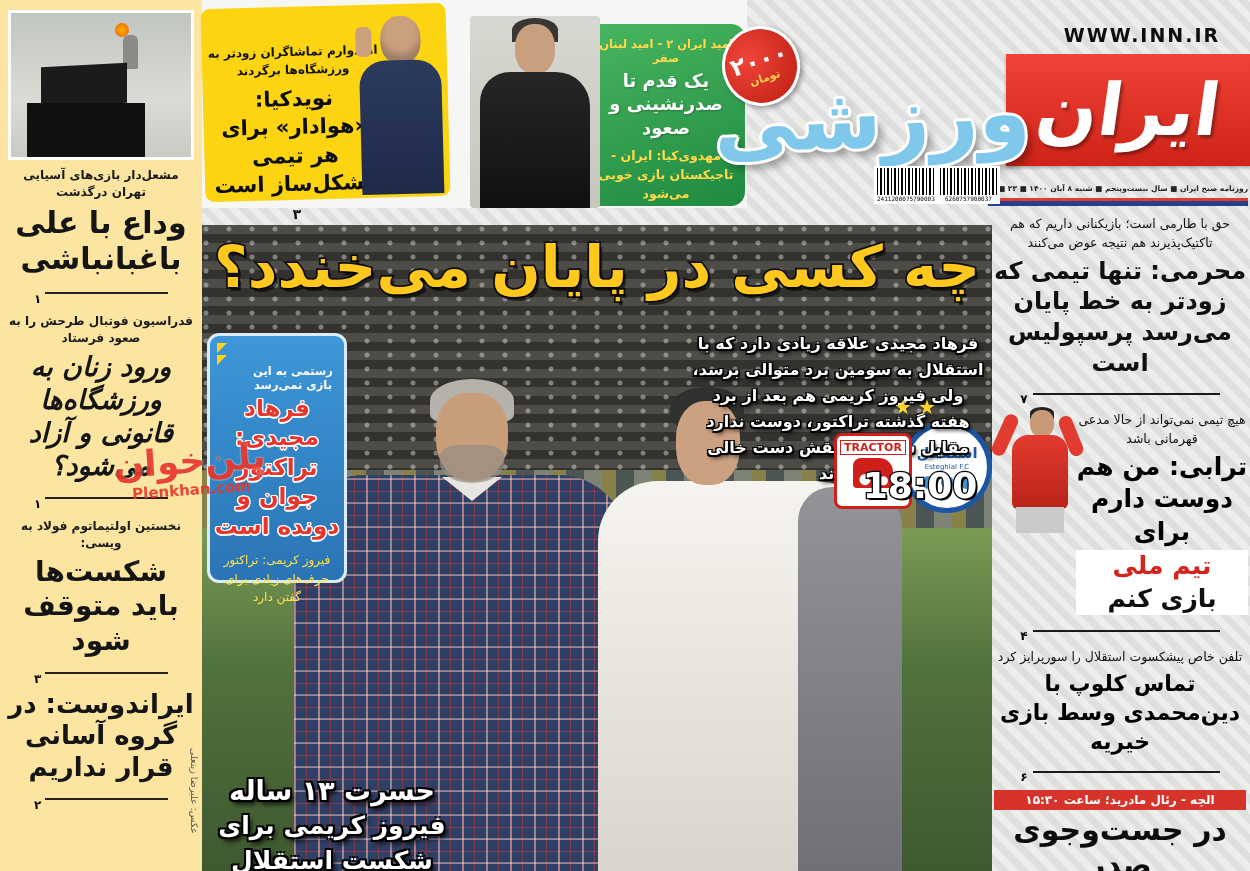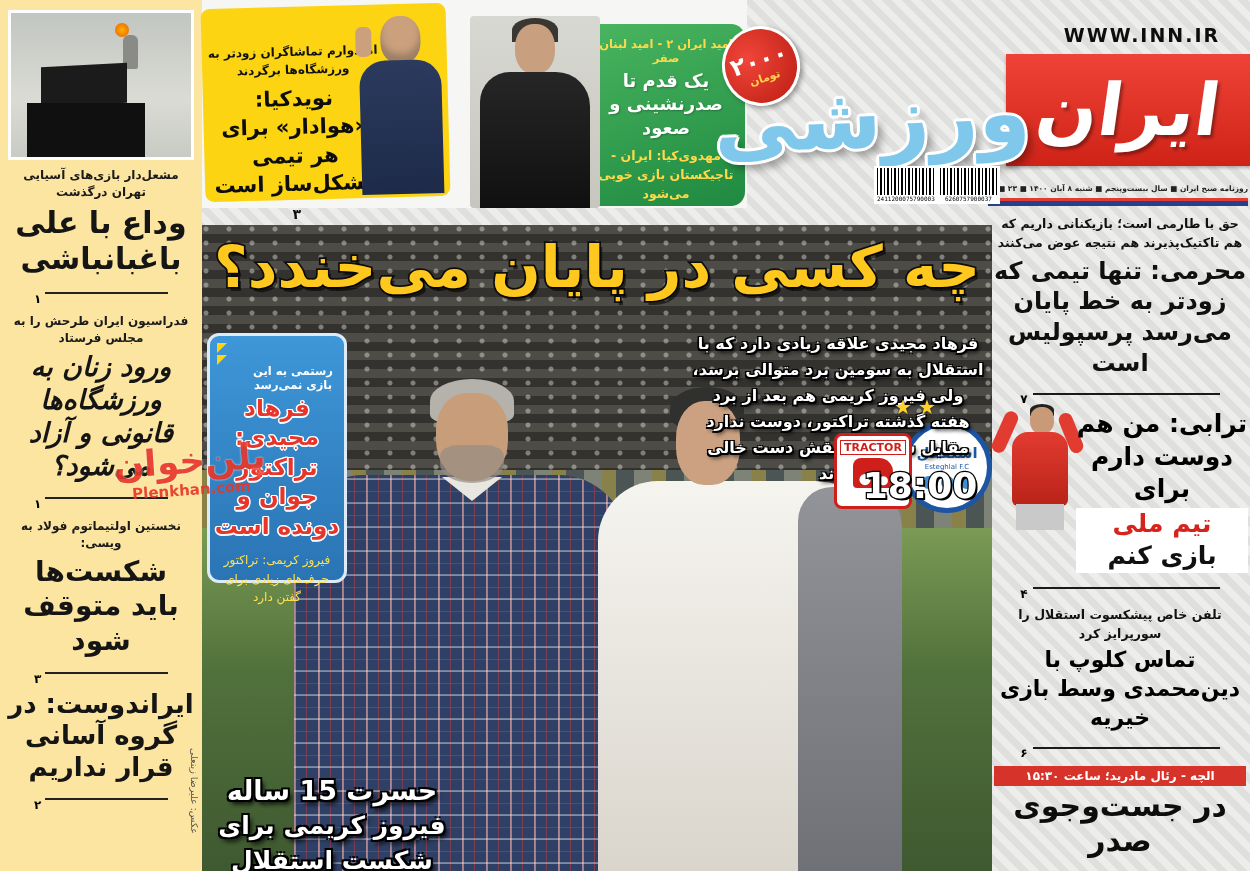--- a/index.html
+++ b/index.html
@@ -188,21 +188,21 @@
                                3px 4px 5px #000; }
   .pc-1 { font-size:27px; display:block; } .pc-2,.pc-3 { font-size:25px; display:block; }
 
   .watermark { left:114px; top:440px; z-index:9; text-align:center; transform:rotate(-4deg); opacity:.92; }
   .wm-fa { font-size:36px; font-weight:900; color:#e8372b; text-shadow:0 0 2px #fff; }
   .wm-en { font-size:15px; font-weight:700; color:#e8372b; }
 
   
   .right-col { left:992px; top:210px; width:256px; height:661px; direction:rtl;
                text-align:center; overflow:hidden; }
-  .rc-kicker { font-size:12.5px; font-weight:700; color:#111; line-height:1.5; margin-top:5px; }
+  .rc-kicker { font-size:12.5px; font-weight:400; color:#111; line-height:1.5; margin-top:5px; }
   .rc-h1 { font-size:24px; font-weight:900; color:#101010; line-height:1.28; margin-top:3px; }
   .rc-div { display:flex; align-items:center; width:78%; margin:3px auto 1px; }
   .rc-div .line { flex:1; height:2px; background:#1a1a1a; }
   .rc-div .num { font-size:12px; font-weight:700; margin-top:11px; margin-inline-start:5px; }
   .torabi-block { position:relative; min-height:146px; }
   .torabi-fig { position:absolute; left:0; top:-4px; width:92px; height:150px; z-index:1; }
   .torabi-fig div { position:absolute; }
   .tf-hair { left:38px; top:0; width:24px; height:12px; background:#222; border-radius:50% 50% 0 0; }
   .tf-head { left:38px; top:3px; width:24px; height:27px; background:#c89a78; border-radius:45%; }
   .tf-arm-l { left:6px; top:6px; width:14px; height:44px; background:#e23b30; border-radius:8px;
@@ -293,21 +293,21 @@
     <div class="side-story">
       <div class="side-kicker">مشعل‌دار بازی‌های آسیایی تهران درگذشت</div>
       <div class="side-headline sh-0">وداع با علی باغبانباشی</div>
       <div class="side-div">
         <span class="line"></span>
         <span class="num">۱</span>
       </div>
     </div>
 
     <div class="side-story">
-      <div class="side-kicker">فدراسیون ایران طرحش را به مجلس فرستاد</div>
+      <div class="side-kicker">فدراسیون فوتبال طرحش را به صعود فرستاد</div>
       <div class="side-headline sh-1">ورود زنان به ورزشگاه‌ها قانونی و آزاد می‌شود؟</div>
       <div class="side-div">
         <span class="line"></span>
         <span class="num">۱</span>
       </div>
     </div>
 
     <div class="side-story">
       <div class="side-kicker">نخستین اولتیماتوم فولاد به ویسی:</div>
       <div class="side-headline sh-2">شکست‌ها باید متوقف شود</div>
@@ -375,21 +375,21 @@
       <div class="bb-arrow">
         <span></span>
         <span></span>
       </div>
       <div class="bb-kicker">رستمی به این بازی نمی‌رسد</div>
       <div class="bb-headline">فرهاد مجیدی: تراکتور جوان و دونده است</div>
       <div class="bb-sub">فیروز کریمی: تراکتور حرف‌های زیادی برای گفتن دارد</div>
     </div>
 
     <div class="photo-caption">
-      <span class="pc-1">حسرت 15 ساله</span>
+      <span class="pc-1">حسرت ۱۳ ساله</span>
       <span class="pc-2">فیروز کریمی برای</span>
       <span class="pc-3">شکست استقلال</span>
     </div>
   </section>
 
   <div class="watermark">
     <div class="wm-fa">پلن‌خوان</div>
     <div class="wm-en">Plenkhan.com</div>
   </div>
 
@@ -407,20 +407,21 @@
     <div class="torabi-block">
       <div class="torabi-fig">
         <div class="tf-arm-l"></div>
         <div class="tf-arm-r"></div>
         <div class="tf-hair"></div>
         <div class="tf-head"></div>
         <div class="tf-body"></div>
         <div class="tf-shorts"></div>
       </div>
       <div class="torabi-text">
+        <div class="rc-kicker">هیچ تیمی نمی‌تواند از حالا مدعی قهرمانی باشد</div>
         <div class="rc-h2">
           <span>ترابی: من هم دوست دارم برای</span>
           <span class="hl-strip"><span class="hl-red">تیم ملی</span> <span class="hl-black">بازی کنم</span></span>
         </div>
       </div>
       <div class="rc-div">
         <span class="line"></span>
         <span class="num">۴</span>
       </div>
     </div>

